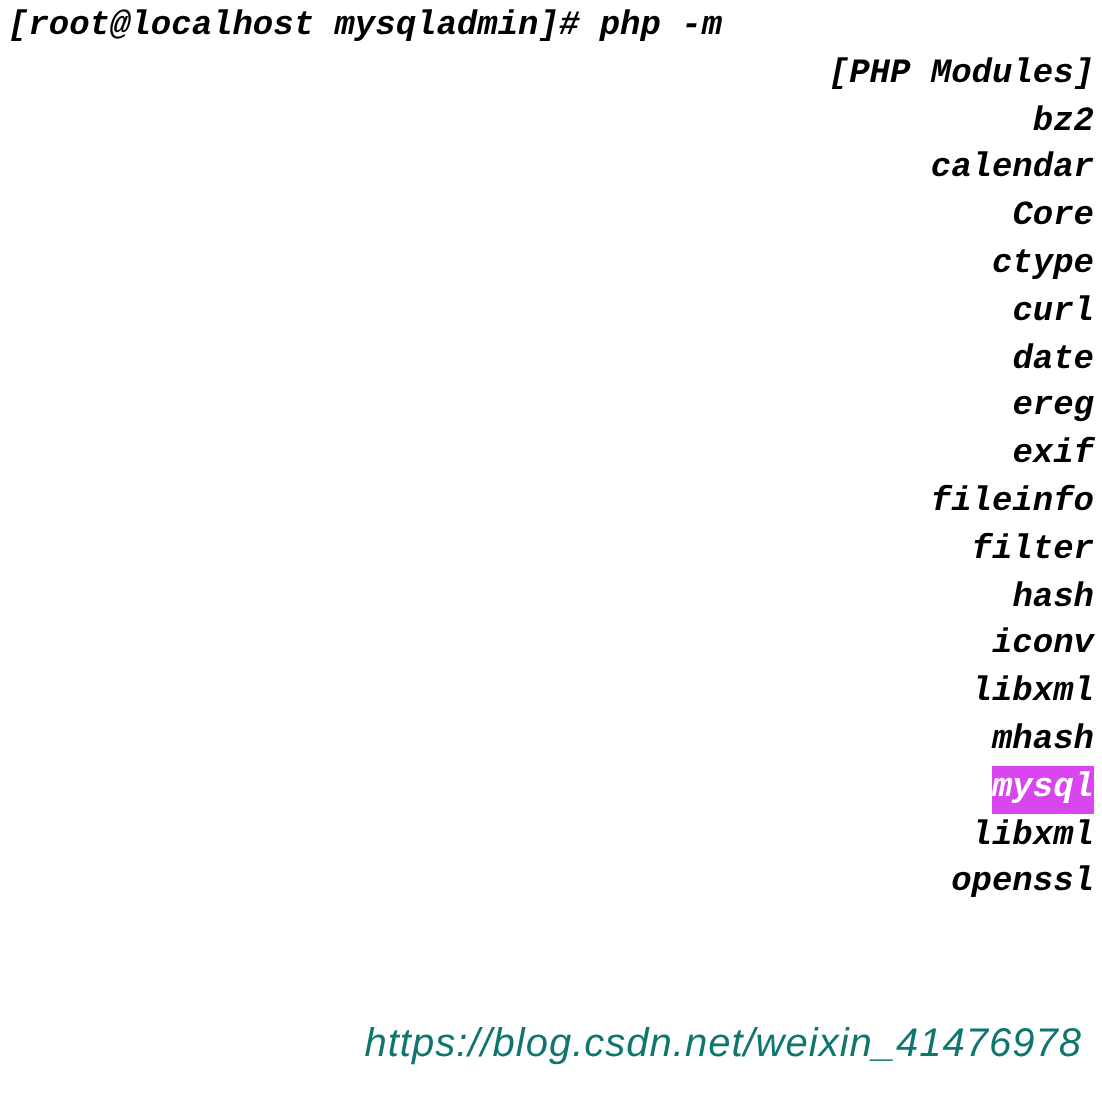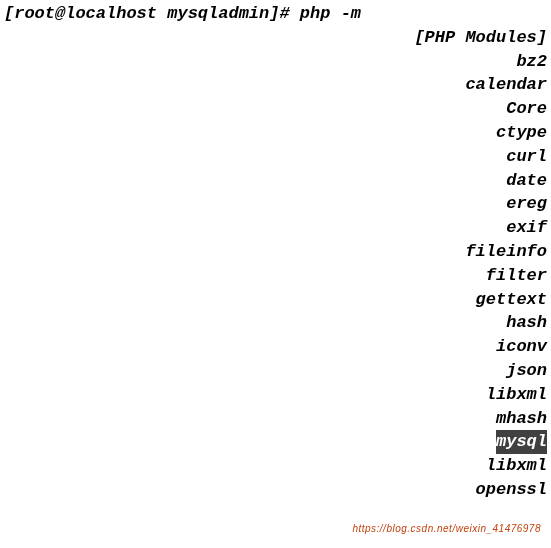--- a/index.html
+++ b/index.html
@@ -22,55 +22,53 @@
       overflow: hidden;
     }
     .prompt-line {
       white-space: pre;
     }
     .module-line {
       white-space: pre;
       text-align: right;
     }
     .highlighted {
-      background: #404040;
+      background: #d946ef;
       color: #ffffff;
       display: inline-block;
     }
     .watermark {
       position: absolute;
       bottom: 12px;
       right: 10px;
-      color: #c2410c;
+      color: #0f766e;
       font-family: Arial, sans-serif;
       font-weight: normal;
-      font-size: 10px;
+      font-size: 20px;
       letter-spacing: 0.5px;
     }
   </style>
 </head>
 <body>
 
 <div class="prompt-line"><span>[root@localhost mysqladmin]# </span><span>php -m</span></div>
 <div class="module-line">[PHP Modules]</div>
 <div id="modules-container">
     <div class="module-line">bz2</div>
     <div class="module-line">calendar</div>
     <div class="module-line">Core</div>
     <div class="module-line">ctype</div>
     <div class="module-line">curl</div>
     <div class="module-line">date</div>
     <div class="module-line">ereg</div>
     <div class="module-line">exif</div>
     <div class="module-line">fileinfo</div>
     <div class="module-line">filter</div>
-    <div class="module-line">gettext</div>
     <div class="module-line">hash</div>
     <div class="module-line">iconv</div>
-    <div class="module-line">json</div>
     <div class="module-line">libxml</div>
     <div class="module-line">mhash</div>
     <div class="module-line"><span class="highlighted">mysql</span></div>
     <div class="module-line">libxml</div>
     <div class="module-line">openssl</div>
   </div>
 
 <div class="watermark">https://blog.csdn.net/weixin_41476978</div>
 
 </body></html>

